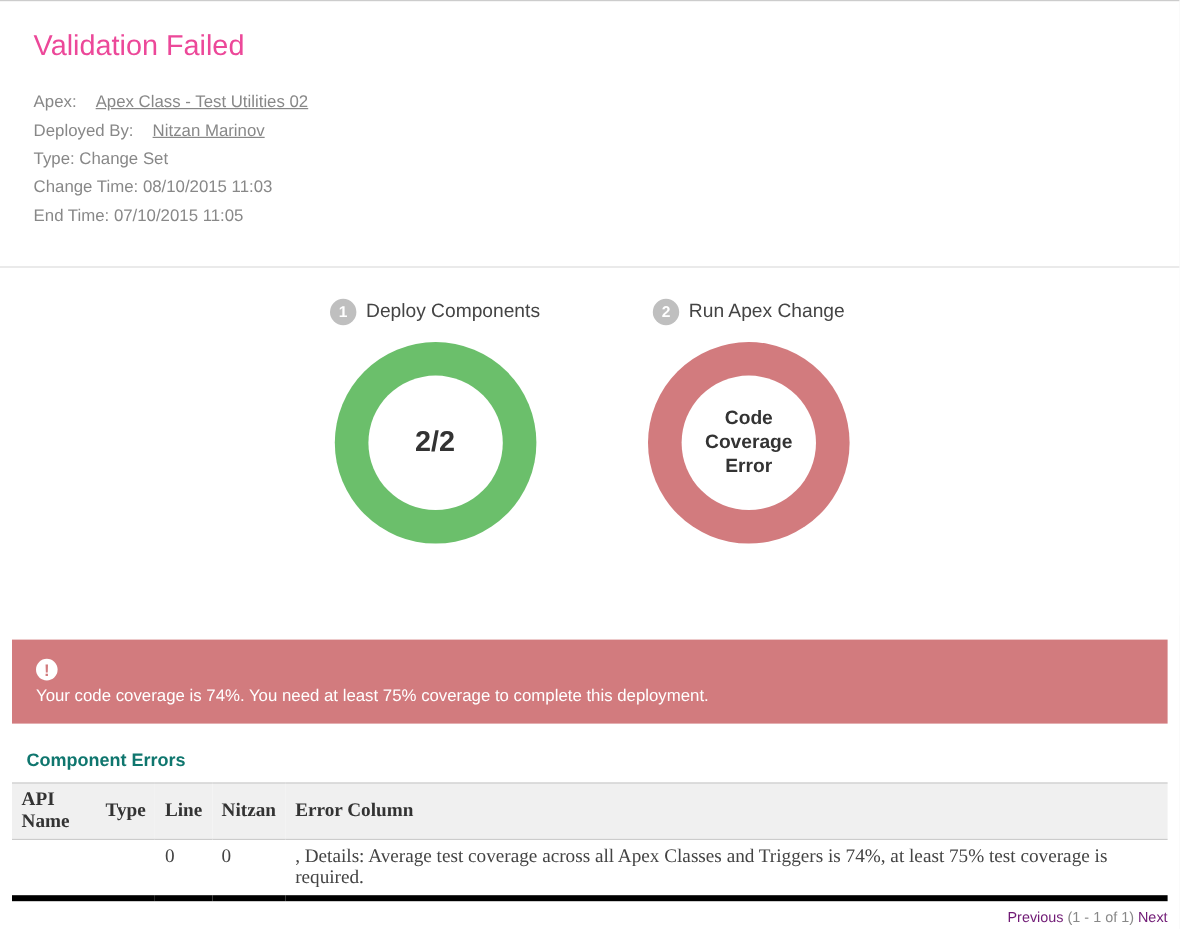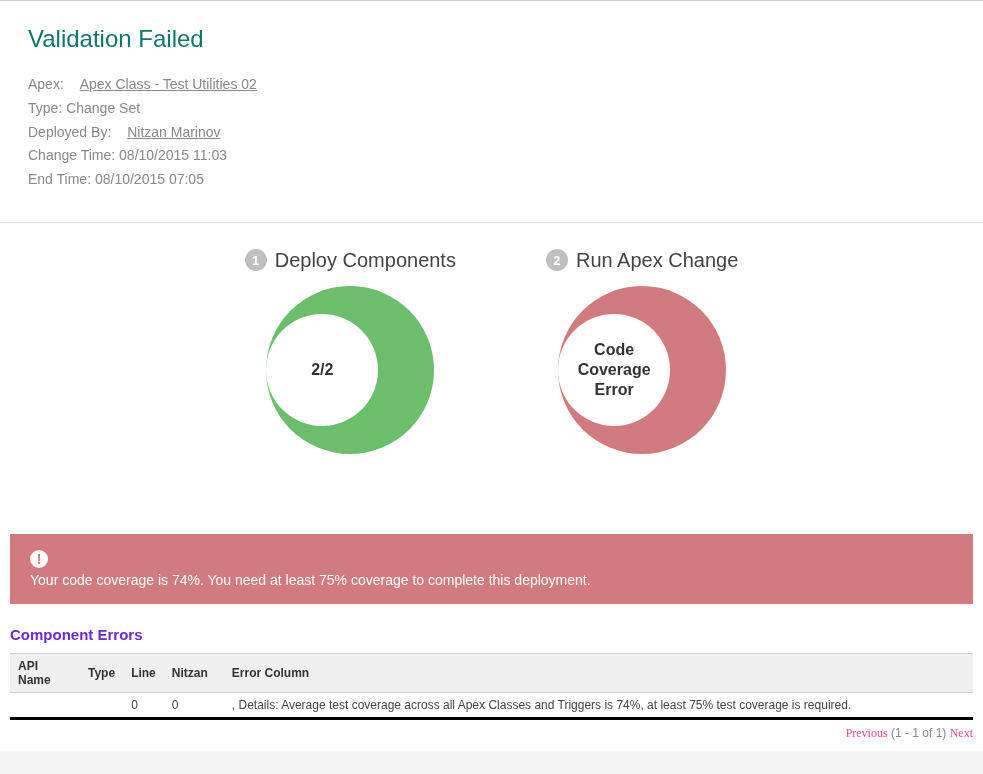--- a/index.html
+++ b/index.html
@@ -12,21 +12,21 @@
   }
   .page {
     background: #fff;
     border-top: 1px solid #ccc;
   }
   .header-section {
     padding: 24px 28px 30px 28px;
   }
   h1 {
     font-size: 24px;
-    color: #0f766e;
+    color: #ec4899;
     font-weight: normal;
     margin: 0 0 20px 0;
   }
   .meta-row {
     font-size: 14px;
     color: #888;
     line-height: 1.7;
   }
   .meta-row a {
     color: #888;
@@ -58,47 +58,47 @@
     border-radius: 50%;
     background: #bfbfbf;
     color: #fff;
     font-size: 13px;
     font-weight: bold;
     display: flex;
     align-items: center;
     justify-content: center;
   }
   .step-title {
-    font-size: 20px;
+    font-size: 16px;
     color: #444;
   }
   .donut {
     width: 168px;
     height: 168px;
     border-radius: 50%;
     display: flex;
     align-items: center;
-    justify-content: flex-start;
+    justify-content: center;
     position: relative;
   }
   .donut-green { background: #6bbf6b; }
   .donut-red { background: #d27b7e; }
   .donut-inner {
     width: 112px;
     height: 112px;
     background: #fff;
     border-radius: 50%;
     display: flex;
     align-items: center;
     justify-content: center;
     text-align: center;
     font-weight: bold;
     color: #333;
   }
-  .donut-green .donut-inner { font-size: 16px; }
+  .donut-green .donut-inner { font-size: 24px; }
   .donut-red .donut-inner { font-size: 16px; line-height: 1.25; }
   .alert-banner {
     background: #d27b7e;
     color: #fff;
     padding: 16px 20px;
     margin: 20px 10px 0 10px;
   }
   .alert-title {
     font-size: 18px;
     font-weight: bold;
@@ -121,30 +121,31 @@
   }
   .alert-body {
     font-size: 14px;
   }
   .errors-section {
     margin: 22px 10px 0 10px;
   }
   .errors-section h2 {
     font-size: 15px;
     font-weight: bold;
-    color: #6d28d9;
-    margin: 0 0 10px 0;
+    color: #0f766e;
+    margin: 0 0 10px 12px;
     padding-bottom: 0;
   }
   table.err {
     width: 100%;
     border-collapse: collapse;
-    font-size: 12px;
+    font-size: 16px;
     border-top: 1px solid #ccc;
-    border-bottom: 3px solid #000000;
+    border-bottom: 5px solid #000000;
+    font-family: Liberation Serif, serif;
   }
   table.err th {
     background: #f0f0f0;
     text-align: left;
     padding: 5px 8px;
     border-bottom: 1px solid #ccc;
     font-weight: bold;
     color: #333;
   }
   table.err td {
@@ -155,48 +156,48 @@
   .col-api { width: 70px; }
   .col-type { width: 40px; }
   .col-line { width: 40px; }
   .col-col { width: 60px; }
   .pager {
     font-size: 12px;
     color: #888;
     text-align: right;
     padding: 6px 10px 10px 10px;
   }
-  .pager .disabled { color: #ec4899; font-family: Liberation Serif, serif; }
+  .pager .disabled { color: #701a75; }
 </style>
 </head>
 <body>
 
 <div class="page">
 
   <div class="header-section">
     <h1>Validation Failed</h1>
     <div class="meta-row">
       <span>Apex:</span>
       <a href="#">Apex Class - Test Utilities 02</a>
     </div>
     <div class="meta-row">
+      <span>Deployed By:</span>
+      <a href="#">Nitzan Marinov</a>
+    </div>
+    <div class="meta-row">
       <span>Type:</span>
       <span>Change Set</span>
     </div>
     <div class="meta-row">
-      <span>Deployed By:</span>
-      <a href="#">Nitzan Marinov</a>
-    </div>
-    <div class="meta-row">
       <span>Change Time:</span>
       <span>08/10/2015 11:03</span>
     </div>
     <div class="meta-row">
       <span>End Time:</span>
-      <span>08/10/2015 07:05</span>
+      <span>07/10/2015 11:05</span>
     </div>
   </div>
 
   <div class="status-section">
     <div class="status-block">
       <div class="step-label">
         <span class="step-num">1</span>
         <span class="step-title">Deploy Components</span>
       </div>
       <div class="donut donut-green">

